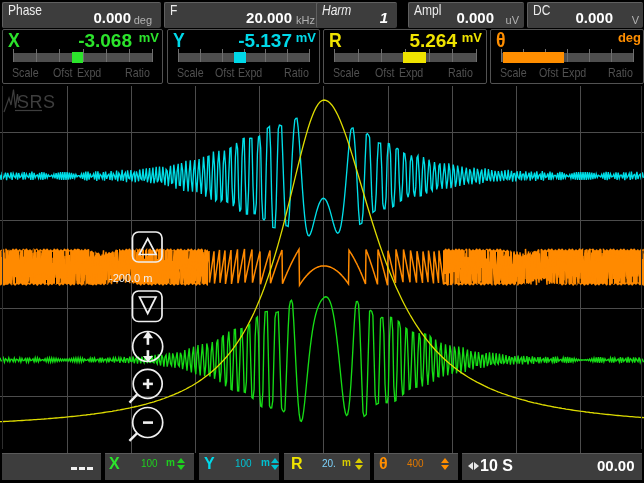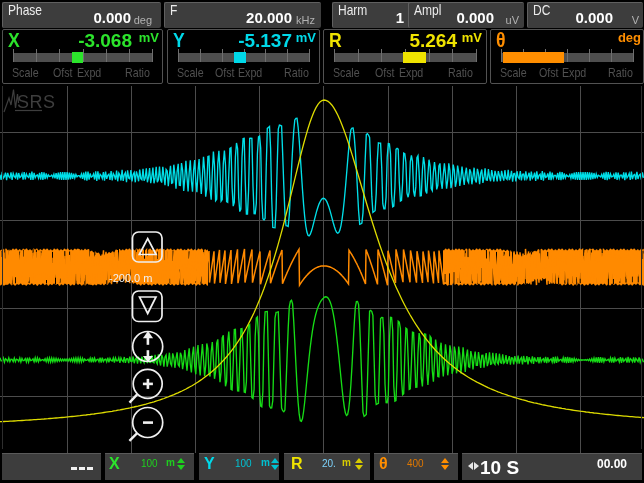--- a/index.html
+++ b/index.html
@@ -163,21 +163,21 @@
 <div class="p1" style="left:2px;width:158px;">
 <div class="p1l">Phase</div>
 <div class="p1v" style="right:30px;">0.000</div>
 <div class="p1u" style="right:9px;">deg</div>
   </div>
 <div class="p1" style="left:164px;width:156px;">
 <div class="p1l">F</div>
 <div class="p1v" style="right:29px;">20.000</div>
 <div class="p1u" style="right:6px;">kHz</div>
   </div>
-<div class="p1" style="left:332px;width:80px;">
+<div class="p1" style="left:316px;width:80px;font-style:italic;">
 <div class="p1l">Harm</div>
 <div class="p1v" style="right:9px;">1</div>
 </div>
 <div class="p1" style="left:408px;width:115px;">
 <div class="p1l">Ampl</div>
 <div class="p1v" style="right:30px;">0.000</div>
 <div class="p1u" style="right:5px;">uV</div>
   </div>
 <div class="p1" style="left:527px;width:115px;">
 <div class="p1l">DC</div>
@@ -285,13 +285,13 @@
     <span class="tri-u" style="border-bottom-color:#d8cc00;"></span>
     <span class="tri-d" style="border-top-color:#d8cc00;"></span>
   </span>
 <span class="bct" style="left:379px;top:455px;color:#ff8e00;font-size:16px;font-weight:bold;">θ</span>
 <span class="bct" style="left:407px;top:458px;color:#e07800;">400</span>
 <span style="position:absolute;left:441px;top:458px;">
     <span class="tri-u" style="border-bottom-color:#ff8e00;"></span>
     <span class="tri-d" style="border-top-color:#ff8e00;"></span>
   </span>
 <span class="bct" style="left:468px;top:461px;"><span style="display:inline-block;width:0;height:0;border-top:4px solid transparent;border-bottom:4px solid transparent;border-right:5px solid #e8e8e8;"></span><span style="display:inline-block;width:0;height:0;border-top:4px solid transparent;border-bottom:4px solid transparent;border-left:5px solid #e8e8e8;margin-left:1px;"></span></span>
-<span class="bct" style="left:480px;top:457px;color:#fff;font-size:19px;font-weight:bold;">10 S</span>
-<span class="bct" style="left:597px;top:457px;color:#fff;font-size:12px;font-weight:bold;">00.00</span>
+<span class="bct" style="left:480px;top:457px;color:#fff;font-size:16px;font-weight:bold;">10 S</span>
+<span class="bct" style="left:597px;top:457px;color:#fff;font-size:15px;font-weight:bold;">00.00</span>
 </body></html>

